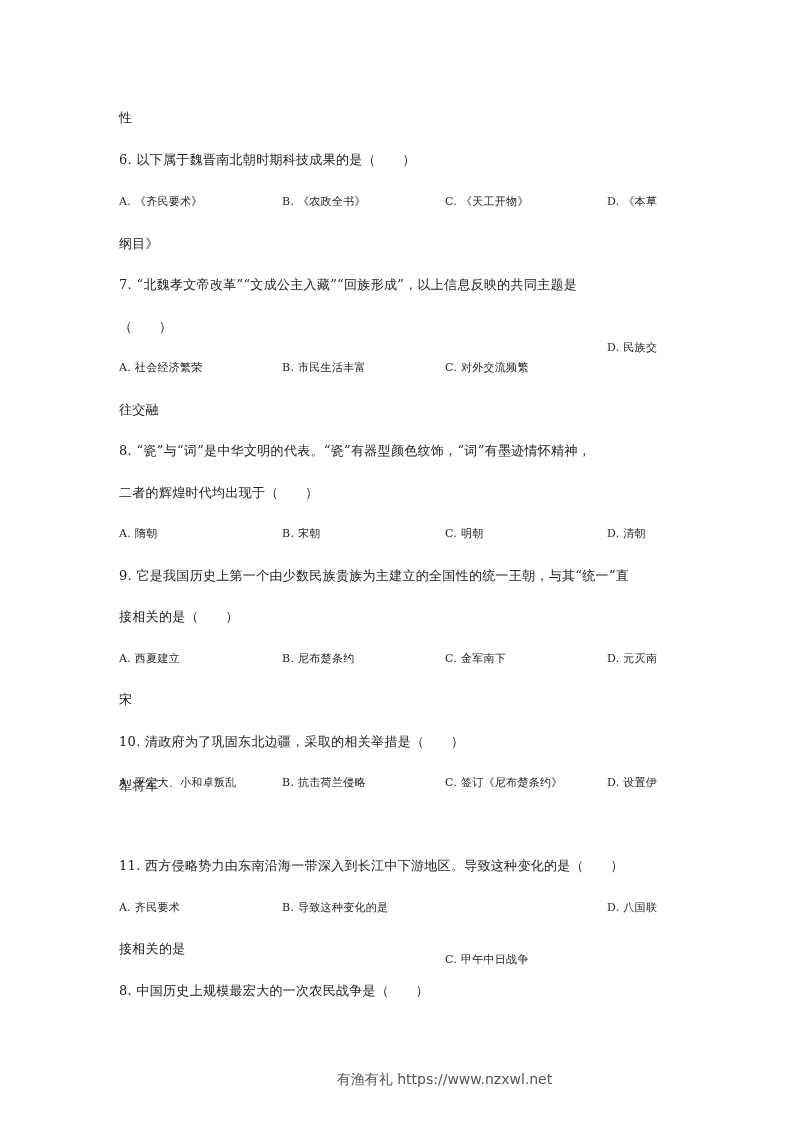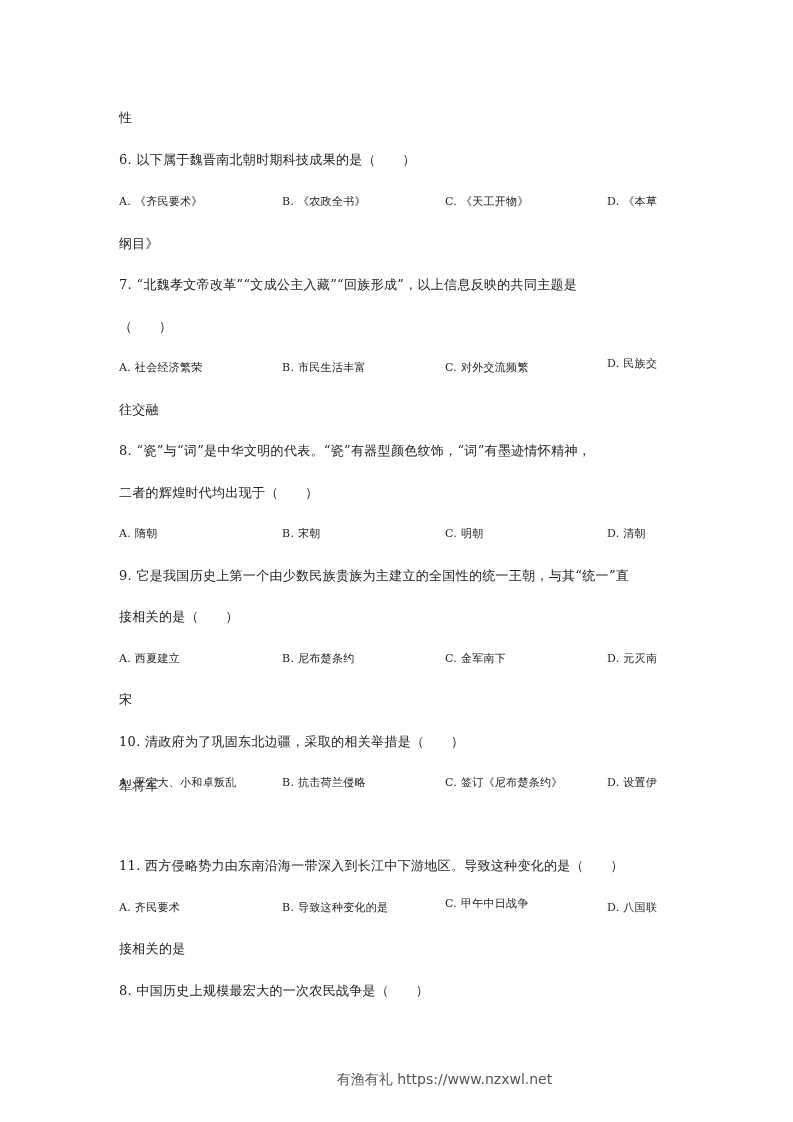--- a/index.html
+++ b/index.html
@@ -33,21 +33,21 @@
     <div class="opt" style="top:194px;left:607px">D. 《本草</div>
     <div class="line" style="top:236px">纲目》</div>
   </div>
 
   <div>
     <div class="line" style="top:277px">7. “北魏孝文帝改革”“文成公主入藏”“回族形成”，以上信息反映的共同主题是</div>
     <div class="line" style="top:319px">（　　）</div>
     <div class="opt" style="top:360px;left:119px">A. 社会经济繁荣</div>
     <div class="opt" style="top:360px;left:282px">B. 市民生活丰富</div>
     <div class="opt" style="top:360px;left:445px">C. 对外交流频繁</div>
-    <div class="opt" style="top:356px;left:607px">D. 民族交</div>
+    <div class="opt" style="top:340px;left:607px">D. 民族交</div>
     <div class="line" style="top:402px">往交融</div>
   </div>
 
   <div>
     <div class="line" style="top:443px">8. “瓷”与“词”是中华文明的代表。“瓷”有器型颜色纹饰，“词”有墨迹情怀精神，</div>
     <div class="line" style="top:485px">二者的辉煌时代均出现于（　　）</div>
     <div class="opt" style="top:526px;left:119px">A. 隋朝</div>
     <div class="opt" style="top:526px;left:282px">B. 宋朝</div>
     <div class="opt" style="top:526px;left:445px">C. 明朝</div>
     <div class="opt" style="top:526px;left:607px">D. 清朝</div>
@@ -69,21 +69,21 @@
     <div class="opt" style="top:775px;left:282px">B. 抗击荷兰侵略</div>
     <div class="opt" style="top:775px;left:445px">C. 签订《尼布楚条约》</div>
     <div class="opt" style="top:775px;left:607px">D. 设置伊</div>
     <div class="line" style="top:778px">犁将军</div>
   </div>
 
   <div>
     <div class="line" style="top:858px">11. 西方侵略势力由东南沿海一带深入到长江中下游地区。导致这种变化的是（　　）</div>
     <div class="opt" style="top:900px;left:119px">A. 齐民要术</div>
     <div class="opt" style="top:900px;left:282px">B. 导致这种变化的是</div>
-    <div class="opt" style="top:896px;left:445px">C. 甲午中日战争</div>
+    <div class="opt" style="top:952px;left:445px">C. 甲午中日战争</div>
     <div class="opt" style="top:900px;left:607px">D. 八国联</div>
     <div class="line" style="top:941px">接相关的是</div>
   </div>
 
   <div>
     <div class="line" style="top:983px">8. 中国历史上规模最宏大的一次农民战争是（　　）</div>
   </div>
 
 </div>
 

